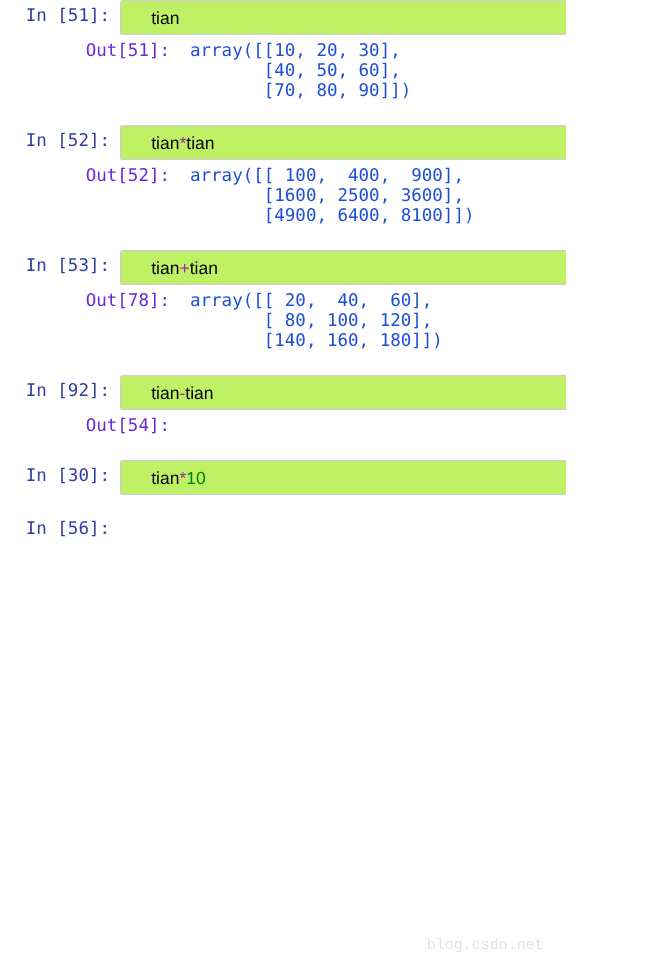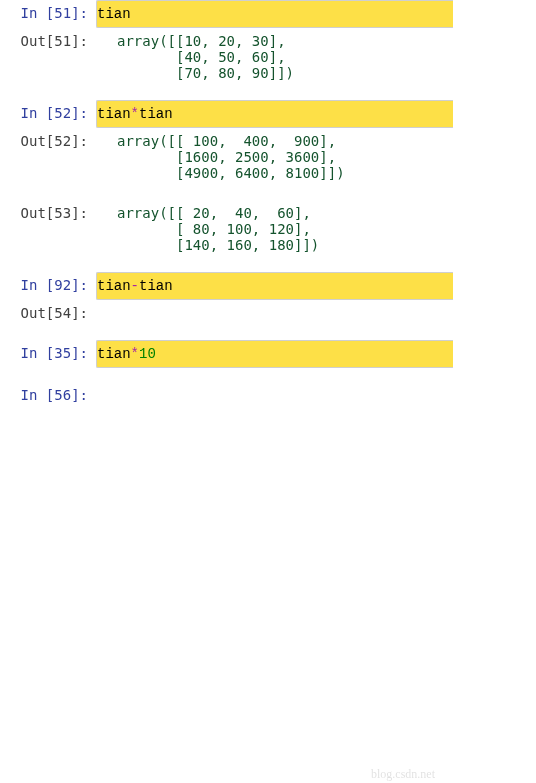--- a/index.html
+++ b/index.html
@@ -18,55 +18,54 @@
   .prompt {
     width: 96px;
     min-width: 96px;
     text-align: right;
     padding: 5px 8px 5px 0;
     box-sizing: border-box;
     font-family: inherit;
     white-space: pre;
   }
   .prompt-in { color: #303F9F; }
-  .prompt-out { color: #404040; }
+  .prompt-out { color: #6d28d9; margin-left: 48px; }
   .input-area {
     flex: 1;
-    background: #fde047;
+    background: #bef264;
     border: 1px solid #cfcfcf;
     border-right: none;
     border-radius: 2px 0 0 2px;
-    padding: 5px 0;
+    padding: 5px 24px;
     white-space: pre;
-    font-family: Liberation Mono, monospace;
+    font-family: Liberation Sans, sans-serif;
     color: #000;
     overflow: hidden;
   }
   .output-area {
     flex: 1;
     padding: 5px 8px;
     white-space: pre;
     font-family: inherit;
-    color: #14532d;
+    color: #1d4ed8;
     overflow: hidden;
-    margin-left: 13px;
   }
   .gap { height: 14px; }
   .op-mul { color: #a626a4; }
   .op-add { color: #a626a4; }
   .op-sub { color: #a626a4; }
   .op-div { color: #a626a4; }
   .num { color: #008000; }
   .watermark {
     position: absolute;
     right: 18px;
-    bottom: 1px;
+    bottom: 20px;
     font-size: 12px;
     color: rgba(0,0,0,0.12);
-    font-family: Liberation Serif, serif;
+    font-family: Liberation Mono, monospace;
     pointer-events: none;
   }
   .wrap { position: relative; width: 453px; height: 783px; overflow: hidden; }
 </style>
 </head>
 <body>
 
 <div class="wrap">
 
   <div class="cell">
@@ -87,38 +86,42 @@
   </div>
   <div class="cell">
     <div class="prompt prompt-out">Out[52]:</div>
     <div class="output-area">array([[ 100,  400,  900],
        [1600, 2500, 3600],
        [4900, 6400, 8100]])</div>
   </div>
   <div class="gap"></div>
 
   <div class="cell">
-    <div class="prompt prompt-out">Out[53]:</div>
+    <div class="prompt prompt-in">In [53]:</div>
+    <div class="input-area"><span>tian</span><span class="op-add">+</span><span>tian</span></div>
+  </div>
+  <div class="cell">
+    <div class="prompt prompt-out">Out[78]:</div>
     <div class="output-area">array([[ 20,  40,  60],
        [ 80, 100, 120],
        [140, 160, 180]])</div>
   </div>
   <div class="gap"></div>
 
   <div class="cell">
     <div class="prompt prompt-in">In [92]:</div>
     <div class="input-area"><span>tian</span><span class="op-sub">-</span><span>tian</span></div>
   </div>
   <div class="cell">
     <div class="prompt prompt-out">Out[54]:</div>
   </div>
   <div class="gap"></div>
 
   <div class="cell">
-    <div class="prompt prompt-in">In [35]:</div>
+    <div class="prompt prompt-in">In [30]:</div>
     <div class="input-area"><span>tian</span><span class="op-mul">*</span><span class="num">10</span></div>
   </div>
   <div class="gap"></div>
 
   <div class="cell">
     <div class="prompt prompt-in">In [56]:</div>
   </div>
 
   <div class="watermark">blog.csdn.net</div>
 </div>

